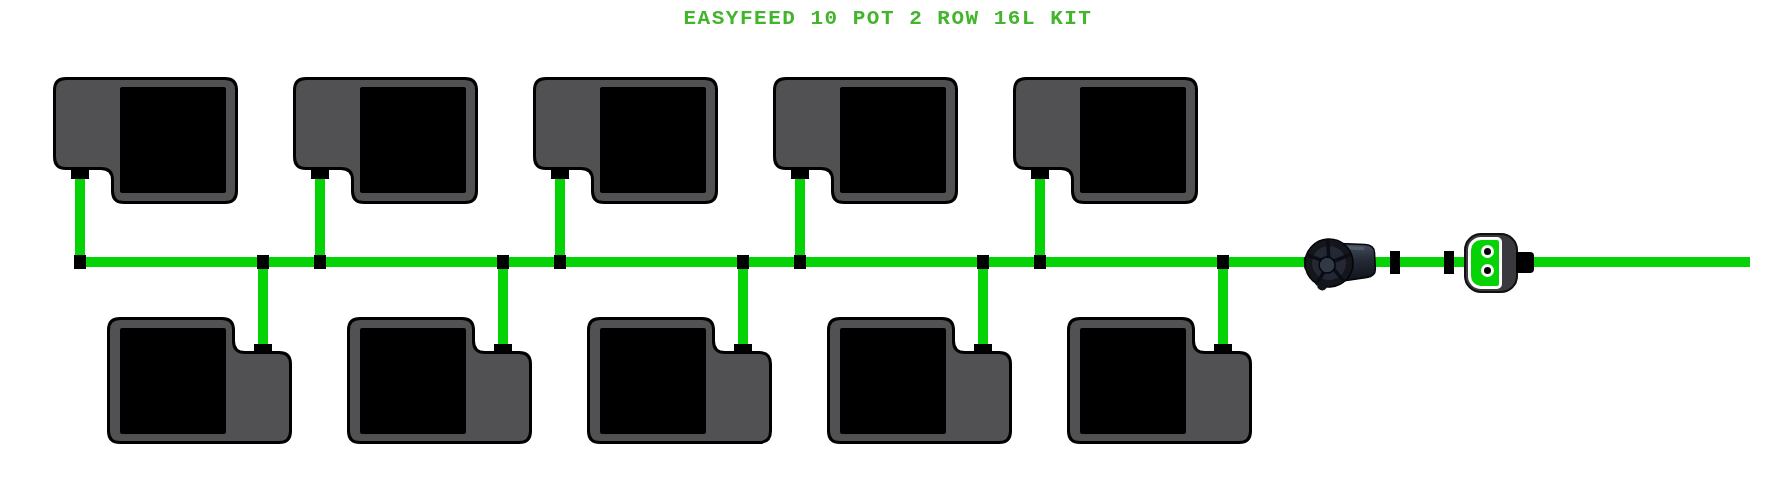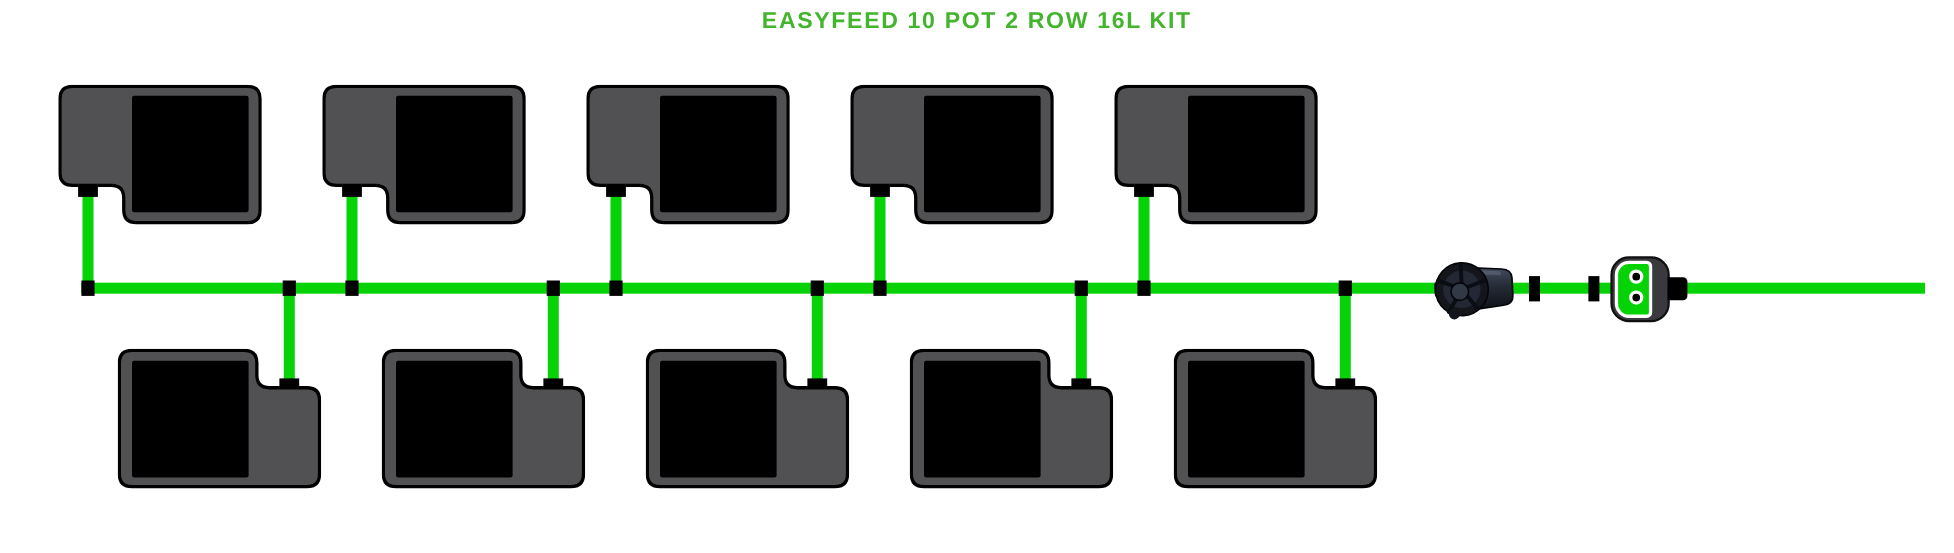--- a/index.html
+++ b/index.html
@@ -1,18 +1,18 @@
 <!DOCTYPE html>
 <html style="--title-green: #43b52c; --tube-green: #06d306; --pot-body-gray: #515154; --pot-opening-black: #000000; --fitting-black: #000000; --valve-body-dark: #3a3a3e; --valve-face-white: #ffffff; --pump-dark: #171a21;"><head>
 <meta charset="utf-8">
 <style>
   html,body{margin:0;padding:0;background:#fff;}
   .canvas{
     position:relative;width:1776px;height:503px;background:#fff;overflow:hidden;
-    font-family:Liberation Sans, sans-serif;
+    font-family:Liberation Mono, monospace;
   }
   .canvas *{box-sizing:border-box;}
   .title{
     position:absolute;left:0;right:0;top:7px;text-align:center;
     font-size:21px;font-weight:bold;letter-spacing:1.5px;
     color:var(--title-green,#43b52c);white-space:nowrap;
   }
   .manifold{
     position:absolute;left:74px;top:257px;width:1676px;height:10px;
     background:var(--tube-green,#06d306);z-index:1;

